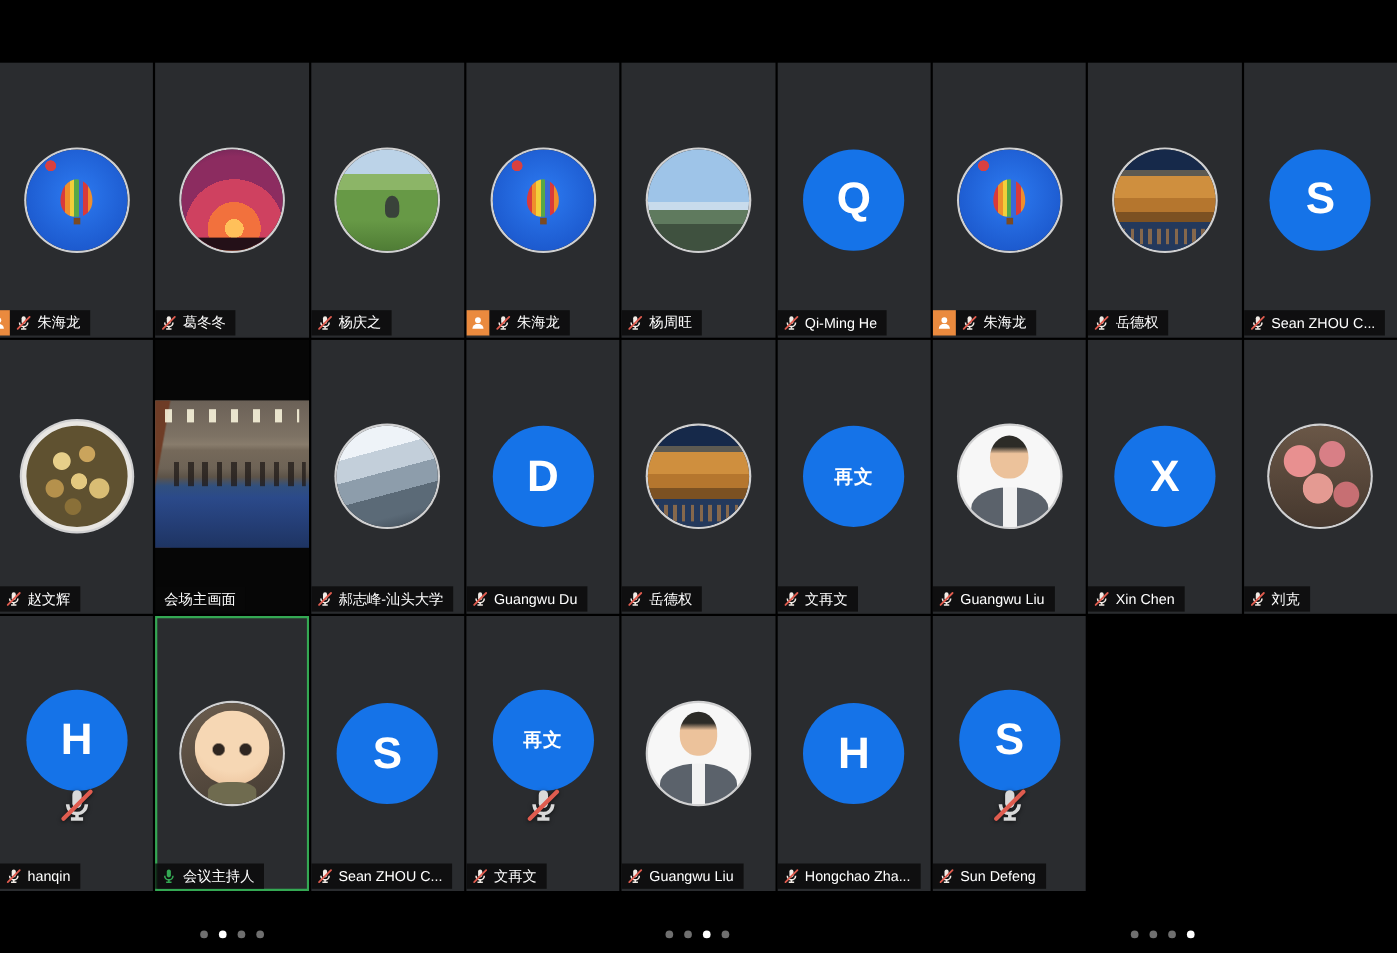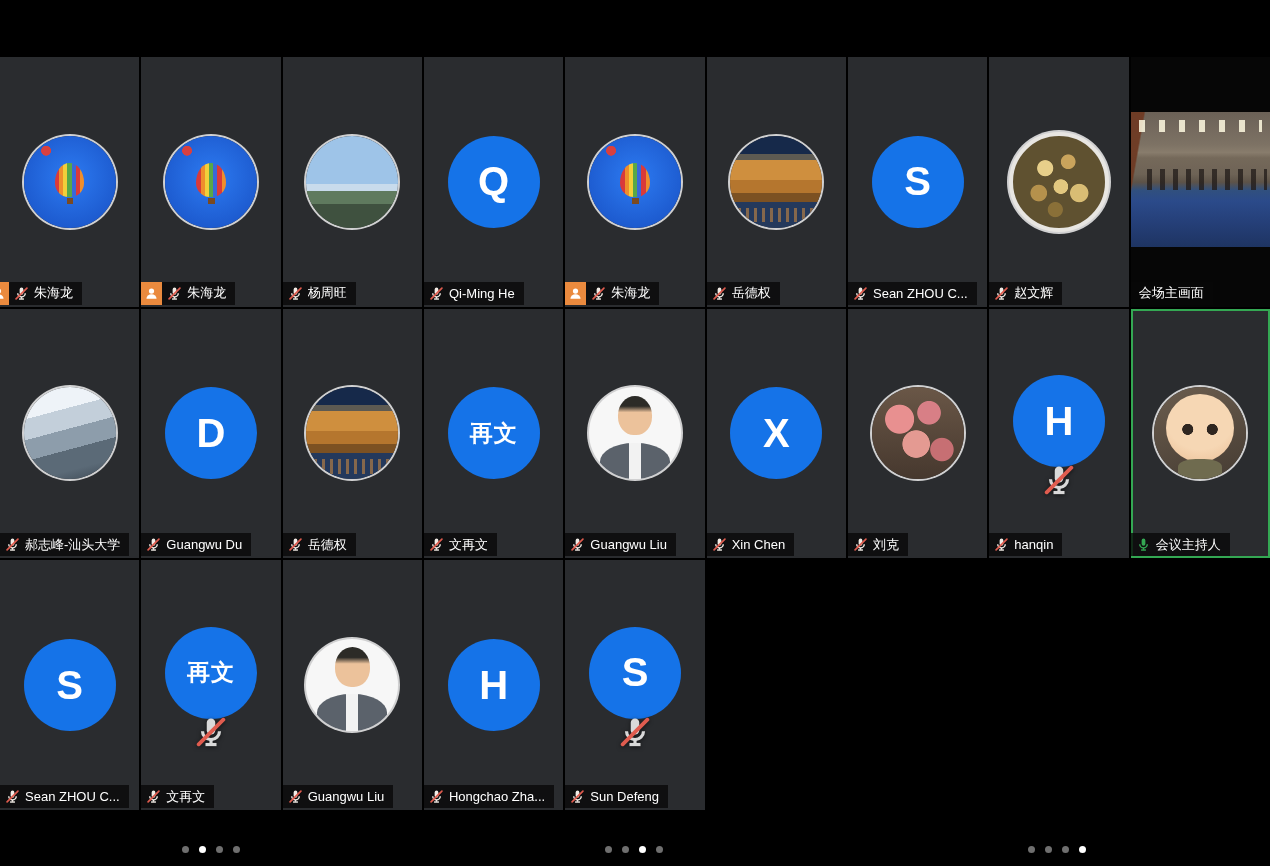--- a/index.html
+++ b/index.html
@@ -11,21 +11,21 @@
   .tile.video-tile{background:#060606;}
   .tile.host{box-shadow:inset 0 0 0 2px #34a853;}
 
   
   .avatar{position:absolute;left:50%;top:50%;transform:translate(-50%,-50%);
           width:92px;height:92px;border-radius:50%;overflow:hidden;}
   .tile.has-bigmic .avatar{top:45%;}
   .avatar.photo{box-shadow:0 0 0 2px rgba(255,255,255,.78);}
   .avatar.letter{background:#1573e8;display:flex;align-items:center;justify-content:center;
                  color:#fff;font-weight:700;font-size:40px;}
-  .avatar.letter.cjk{font-size:23px;letter-spacing:1px;}
+  .avatar.letter.cjk{font-size:17px;letter-spacing:1px;}
 
   .av-balloon{background:radial-gradient(circle at 24% 16%,#d84040 0 4.5%,rgba(0,0,0,0) 5%),
               radial-gradient(circle at 50% 45%,#2d7bf2,#1a55c9 85%);}
   .av-balloon::before{content:"";position:absolute;left:34%;top:29%;width:32%;height:37%;
       border-radius:50% 50% 46% 46%/58% 58% 42% 42%;
       background:linear-gradient(90deg,#d93a3a 0 15%,#ef8e2c 15% 29%,#f2cf3a 29% 43%,#58a847 43% 57%,#3a68d8 57% 71%,#d93a3a 71% 86%,#ef8e2c 86%);}
   .av-balloon::after{content:"";position:absolute;left:47%;top:68%;width:7%;height:6%;background:#7a4a22;}
 
   .av-sunset{background:radial-gradient(circle at 52% 78%,#ffc05a 0 10%,#f2713d 10% 28%,#cf4160 28% 52%,#8c2c60 52% 76%,#5a2150);}
   .av-sunset::after{content:"";position:absolute;left:0;bottom:0;width:100%;height:13%;background:#241018;}
@@ -141,20 +141,54 @@
     <line x1="8" y1="11.6" x2="8" y2="13.6" stroke="#f2ece6" stroke-width="1.5"></line>
     <line x1="5.4" y1="13.9" x2="10.6" y2="13.9" stroke="#f2ece6" stroke-width="1.5"></line>
                 <line x1="2.2" y1="13.8" x2="13.8" y2="2.2" stroke="#e05c4f" stroke-width="1.8" stroke-linecap="round"></line>
               </svg>
             </span>
         <span class="pname">朱海龙</span>
       </span>
     </div>
       </div>
       <div class="tile">
+        <div class="avatar photo av-sunset"></div>
+    <div class="nameplate">
+      <span class="labelbg">
+            <span class="micico">
+              <svg viewBox="0 0 16 16" width="15" height="15">
+    <rect x="6" y="1.6" width="4" height="7.6" rx="2" fill="#f2ece6"></rect>
+    <path d="M4 7.6a4 4 0 0 0 8 0" fill="none" stroke="#f2ece6" stroke-width="1.5"></path>
+    <line x1="8" y1="11.6" x2="8" y2="13.6" stroke="#f2ece6" stroke-width="1.5"></line>
+    <line x1="5.4" y1="13.9" x2="10.6" y2="13.9" stroke="#f2ece6" stroke-width="1.5"></line>
+                <line x1="2.2" y1="13.8" x2="13.8" y2="2.2" stroke="#e05c4f" stroke-width="1.8" stroke-linecap="round"></line>
+              </svg>
+            </span>
+        <span class="pname">葛冬冬</span>
+      </span>
+    </div>
+      </div>
+      <div class="tile">
+        <div class="avatar photo av-field"></div>
+    <div class="nameplate">
+      <span class="labelbg">
+            <span class="micico">
+              <svg viewBox="0 0 16 16" width="15" height="15">
+    <rect x="6" y="1.6" width="4" height="7.6" rx="2" fill="#f2ece6"></rect>
+    <path d="M4 7.6a4 4 0 0 0 8 0" fill="none" stroke="#f2ece6" stroke-width="1.5"></path>
+    <line x1="8" y1="11.6" x2="8" y2="13.6" stroke="#f2ece6" stroke-width="1.5"></line>
+    <line x1="5.4" y1="13.9" x2="10.6" y2="13.9" stroke="#f2ece6" stroke-width="1.5"></line>
+                <line x1="2.2" y1="13.8" x2="13.8" y2="2.2" stroke="#e05c4f" stroke-width="1.8" stroke-linecap="round"></line>
+              </svg>
+            </span>
+        <span class="pname">杨庆之</span>
+      </span>
+    </div>
+      </div>
+      <div class="tile">
         <div class="avatar photo av-balloon"></div>
     <div class="nameplate">
           <span class="badge">
             <svg viewBox="0 0 16 16" width="15" height="15">
     <circle cx="8" cy="5.4" r="2.8" fill="#fff"></circle>
     <path d="M2.6 13.6a5.4 4.8 0 0 1 10.8 0z" fill="#fff"></path>
             </svg>
           </span>
       <span class="labelbg">
             <span class="micico">

